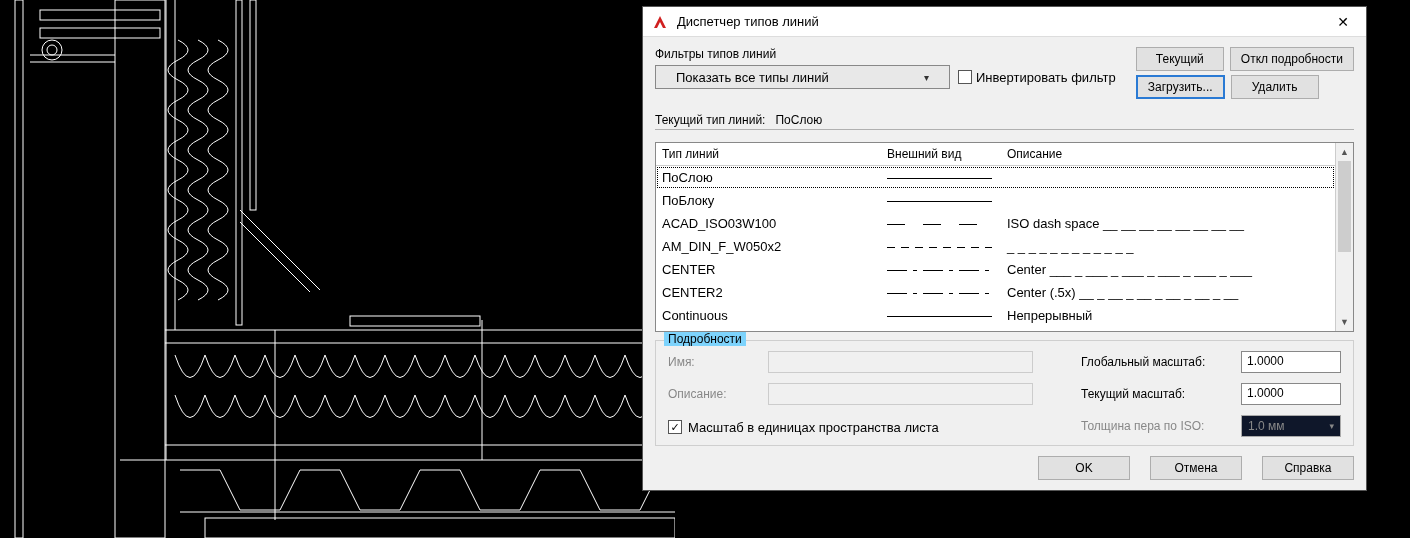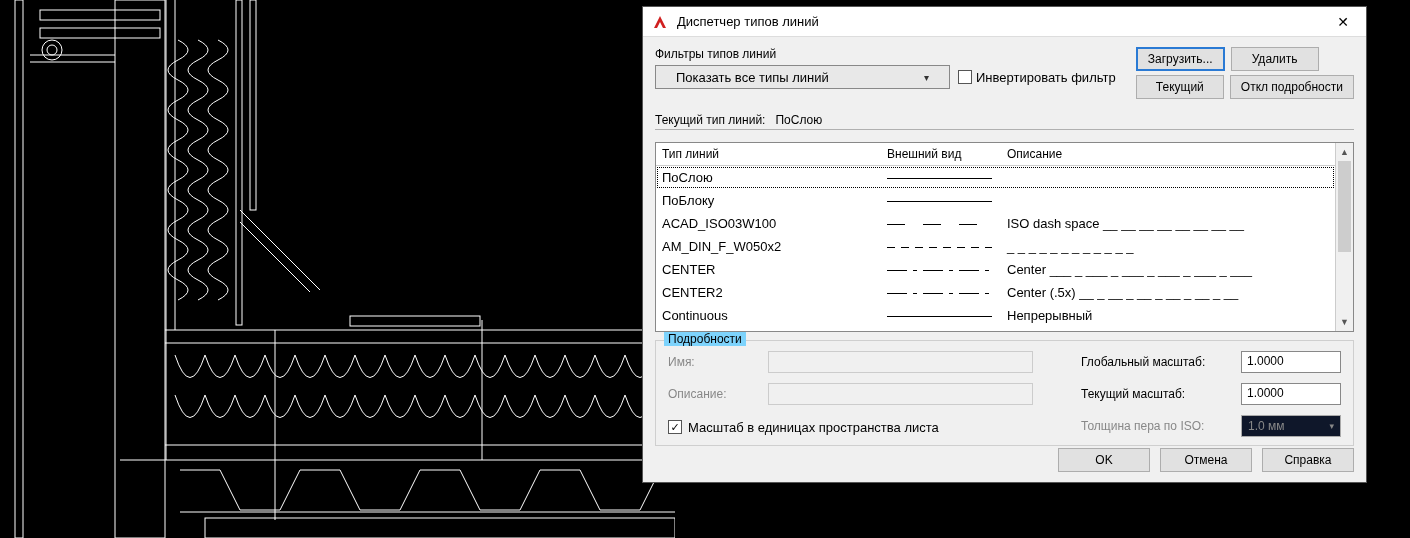--- a/index.html
+++ b/index.html
@@ -197,21 +197,21 @@
   }
   .det-combo {
     width: 100px; height:22px; border:1px solid #aaa;
     background:#0f172a; color:#888;
     display:flex; align-items:center; justify-content:space-between;
     padding: 0 6px; font-size:12px;
   }
   .det-check-row { display:flex; align-items:center; gap:6px; margin-top:2px; }
   .bottom-row {
     display:flex; justify-content:flex-end;
-    gap: 10px; margin-top: 2px;
+    gap: 20px; margin-top: 10px;
   }
   .bottom-row .btn { min-width: 92px; }
 </style>
 </head>
 <body>
 
 <div class="canvas-bg">
   <svg width="675" height="538" viewBox="0 0 675 538">
     <g stroke="#fff" stroke-width="1" fill="none">
 
@@ -279,33 +279,33 @@
             <span class="arrow">▾</span>
           </div>
           <label class="checkbox-row">
             <span class="chk"></span>
             <span>Инвертировать фильтр</span>
           </label>
         </div>
       </div>
       <div class="btn-col">
         <div class="btn-row2">
+          <div class="btn">
+              <span>Текущий</span>
+            </div>
+          <div class="btn">
+              <span>Откл подробности</span>
+            </div>
+        </div>
+        <div class="btn-row2">
           <div class="btn highlight">
               <span>Загрузить...</span>
             </div>
           <div class="btn">
               <span>Удалить</span>
-            </div>
-        </div>
-        <div class="btn-row2">
-          <div class="btn">
-              <span>Текущий</span>
-            </div>
-          <div class="btn">
-              <span>Откл подробности</span>
             </div>
         </div>
       </div>
     </div>
 
     <div class="current-line">
       <span>Текущий тип линий:</span>
       &nbsp;
       <span>ПоСлою</span>
     </div>

